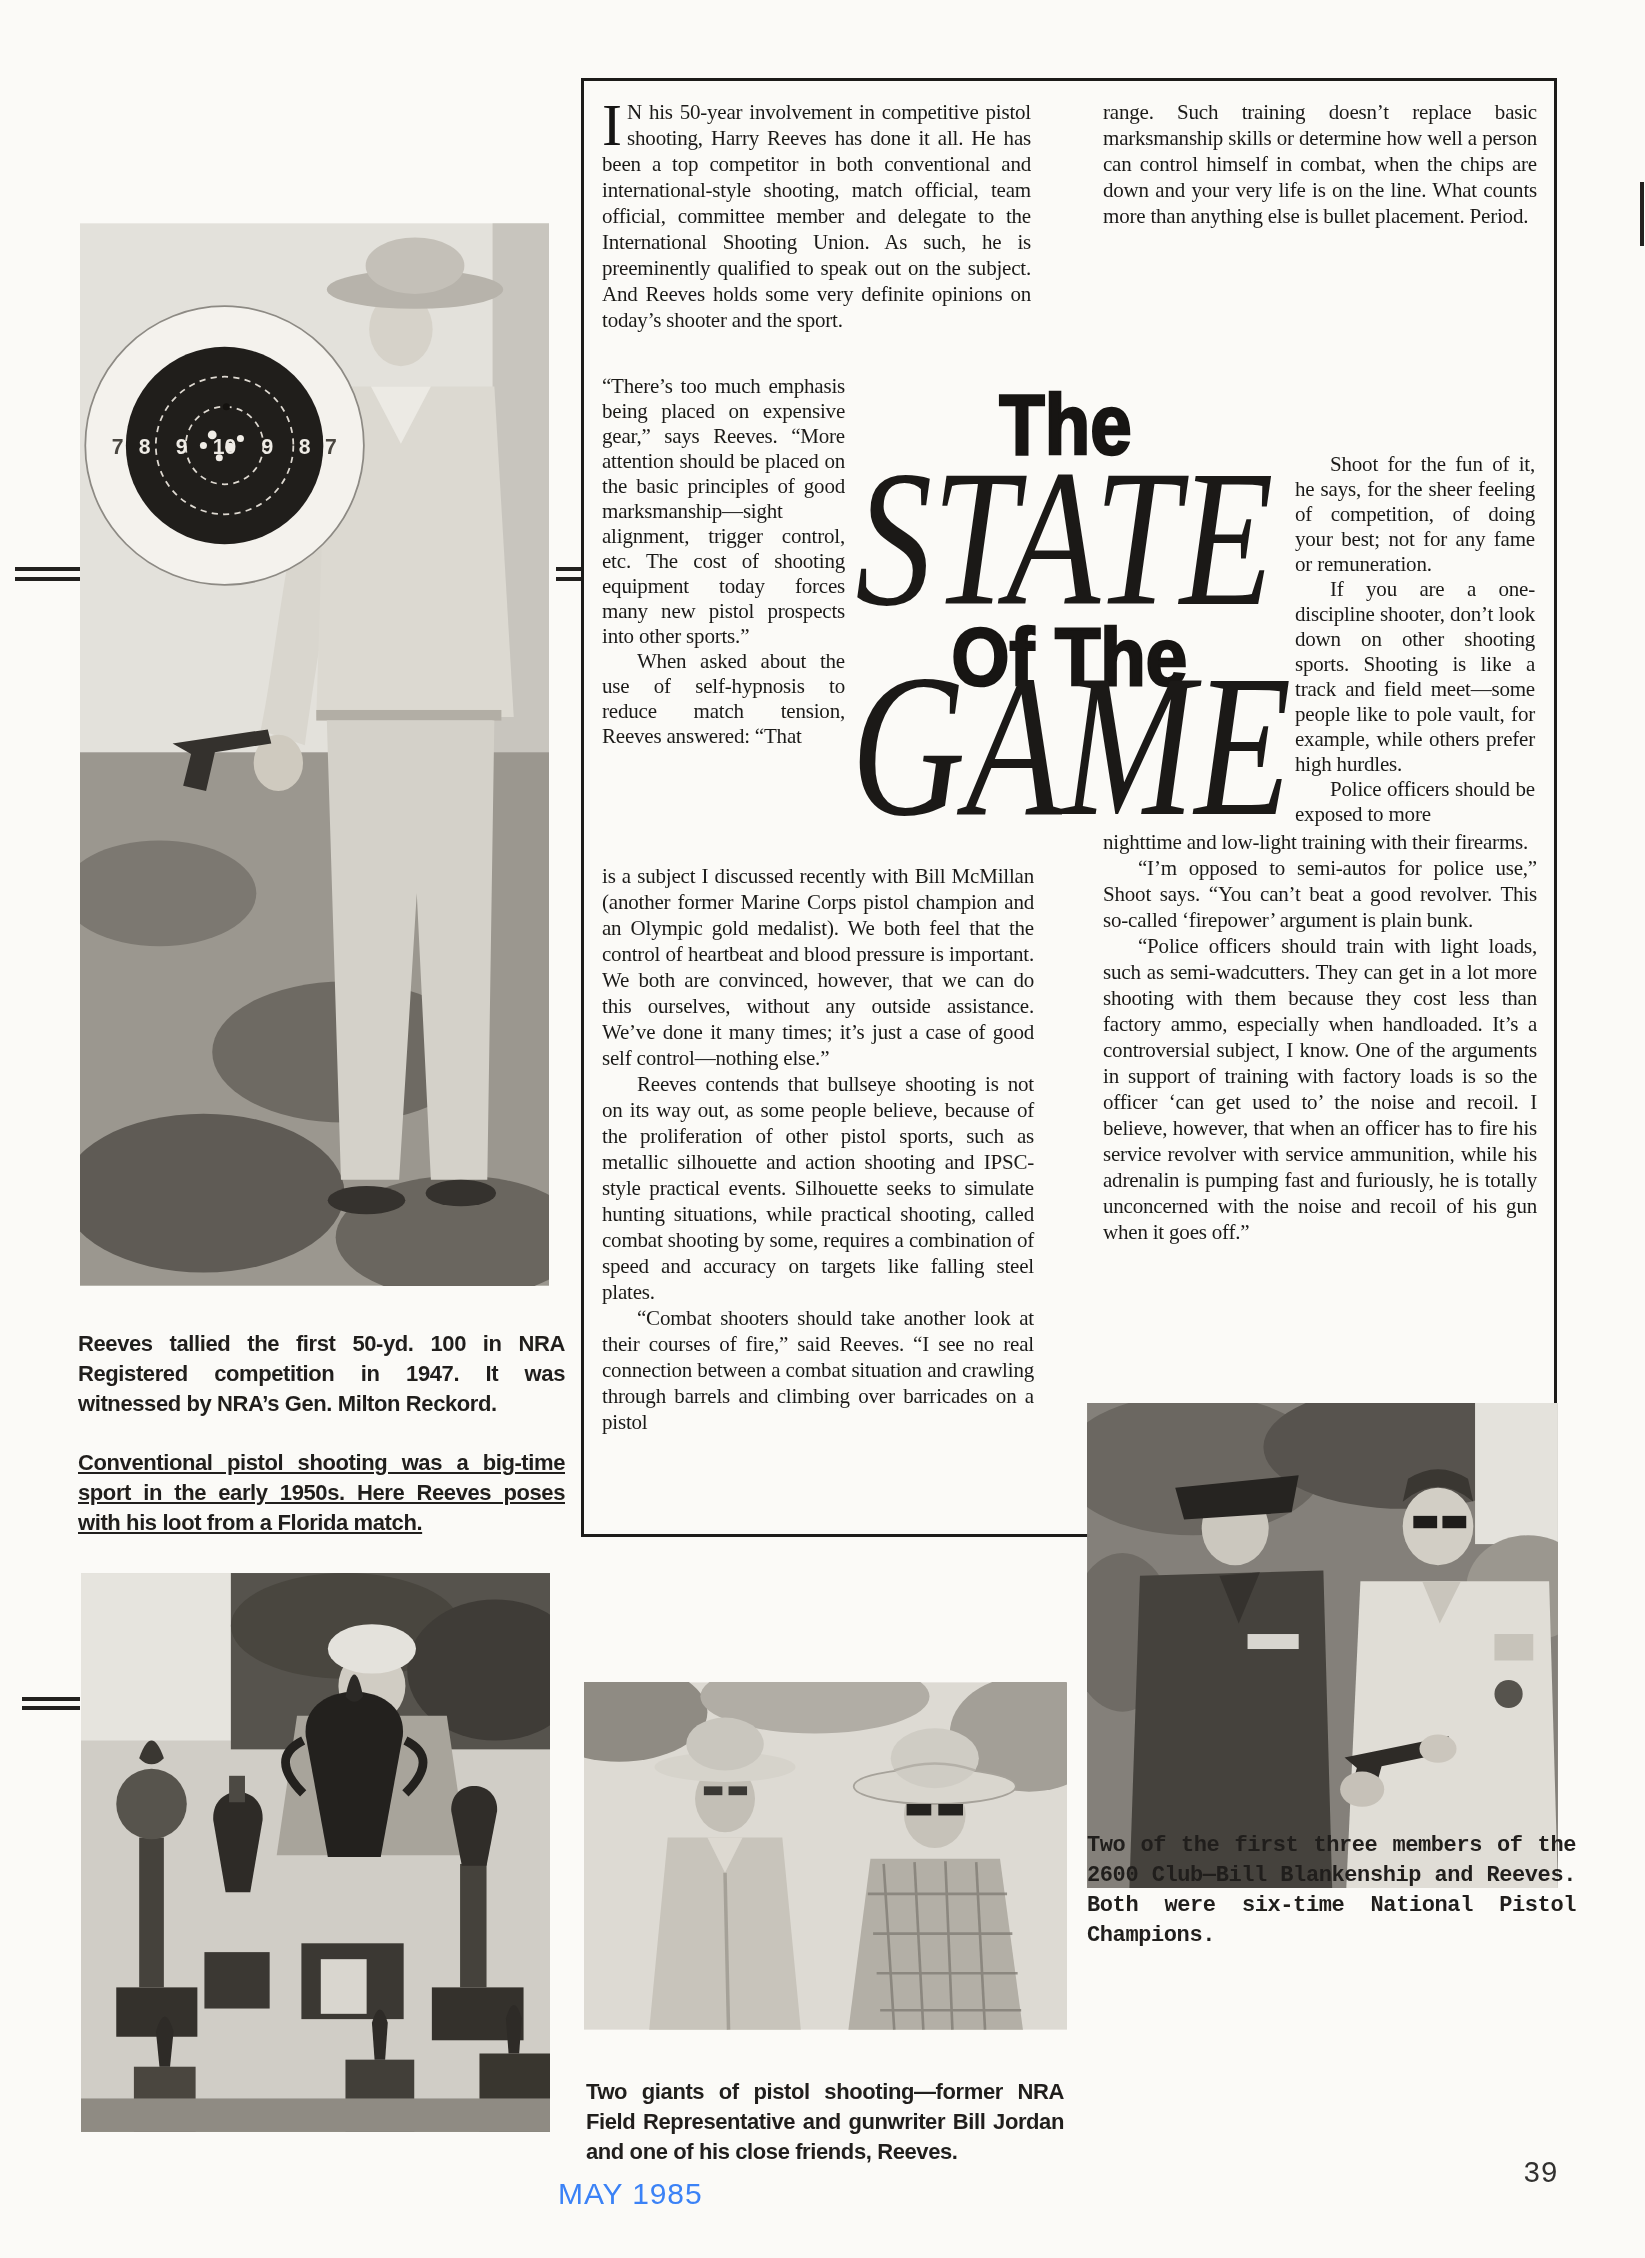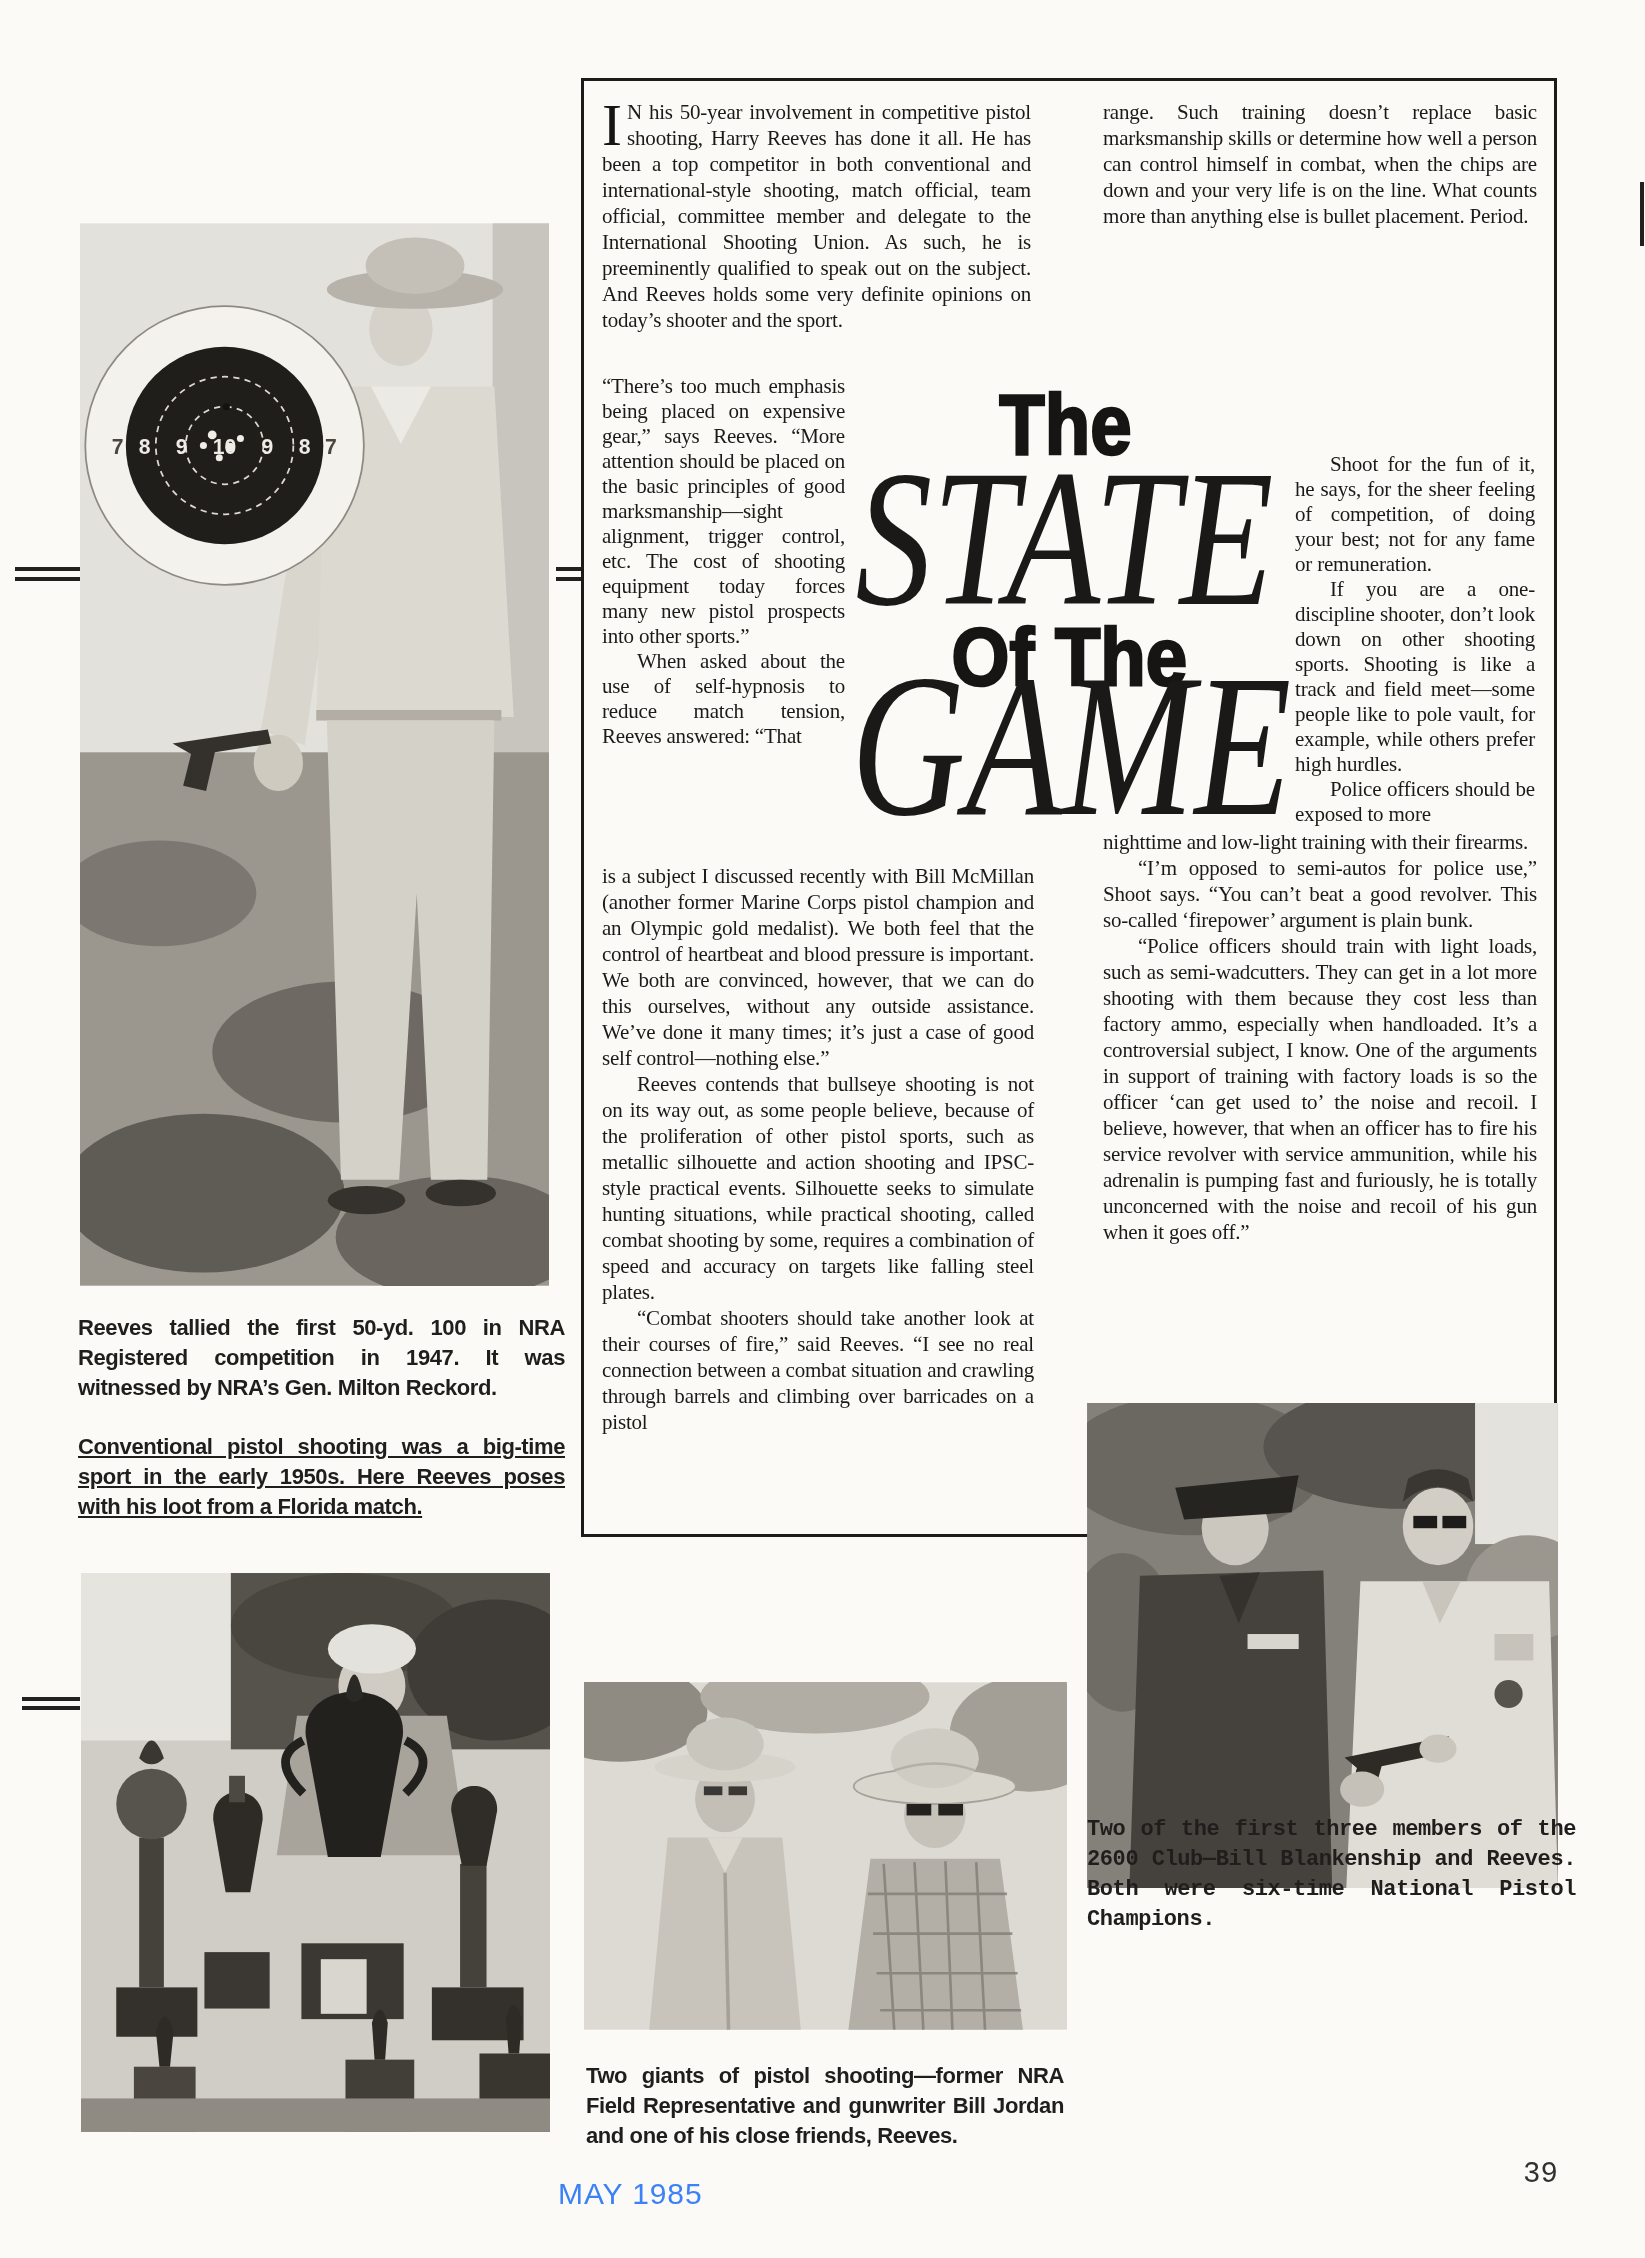--- a/index.html
+++ b/index.html
@@ -9,21 +9,21 @@
   .article-box{position:absolute;left:581px;top:78px;width:976px;height:1459px;
                border:3.5px solid #1c1b19;box-sizing:border-box;background:transparent;}
   
   .col{position:absolute;text-align:justify;font-size:21px;line-height:26px;letter-spacing:-0.2px;}
   .col p{margin:0;text-indent:35px;}
   .col p.noindent{text-indent:0;}
   .narrow{font-size:21px;line-height:25px;}
   .dropcap{float:left;font-size:60px;line-height:44px;padding:3.5px 5.3px 0 0;color:#161514;}
   
   .caption{position:absolute;font-family:"Liberation Sans",sans-serif;font-weight:700;
-           font-size:22px;line-height:30px;letter-spacing:-0.4px;text-align:justify;color:#201e1c;}
+           font-size:22px;line-height:30px;letter-spacing:-0.4px;text-align:justify;color:#201e1c;margin-top:16px;}
   
   .regbar{position:absolute;background:#23211f;height:3.5px;}
   .edge-tick{position:absolute;background:#23211f;}
   
   .photo{position:absolute;display:block;}
   
   .footer-left{position:absolute;left:558px;top:2177px;font-family:Liberation Sans, sans-serif;
                font-size:30px;color:#3b82f6;letter-spacing:0.9px;}
   .page-number{position:absolute;left:1523px;top:2158px;font-family:Liberation Mono, monospace;
                font-size:29px;color:#323130;}

